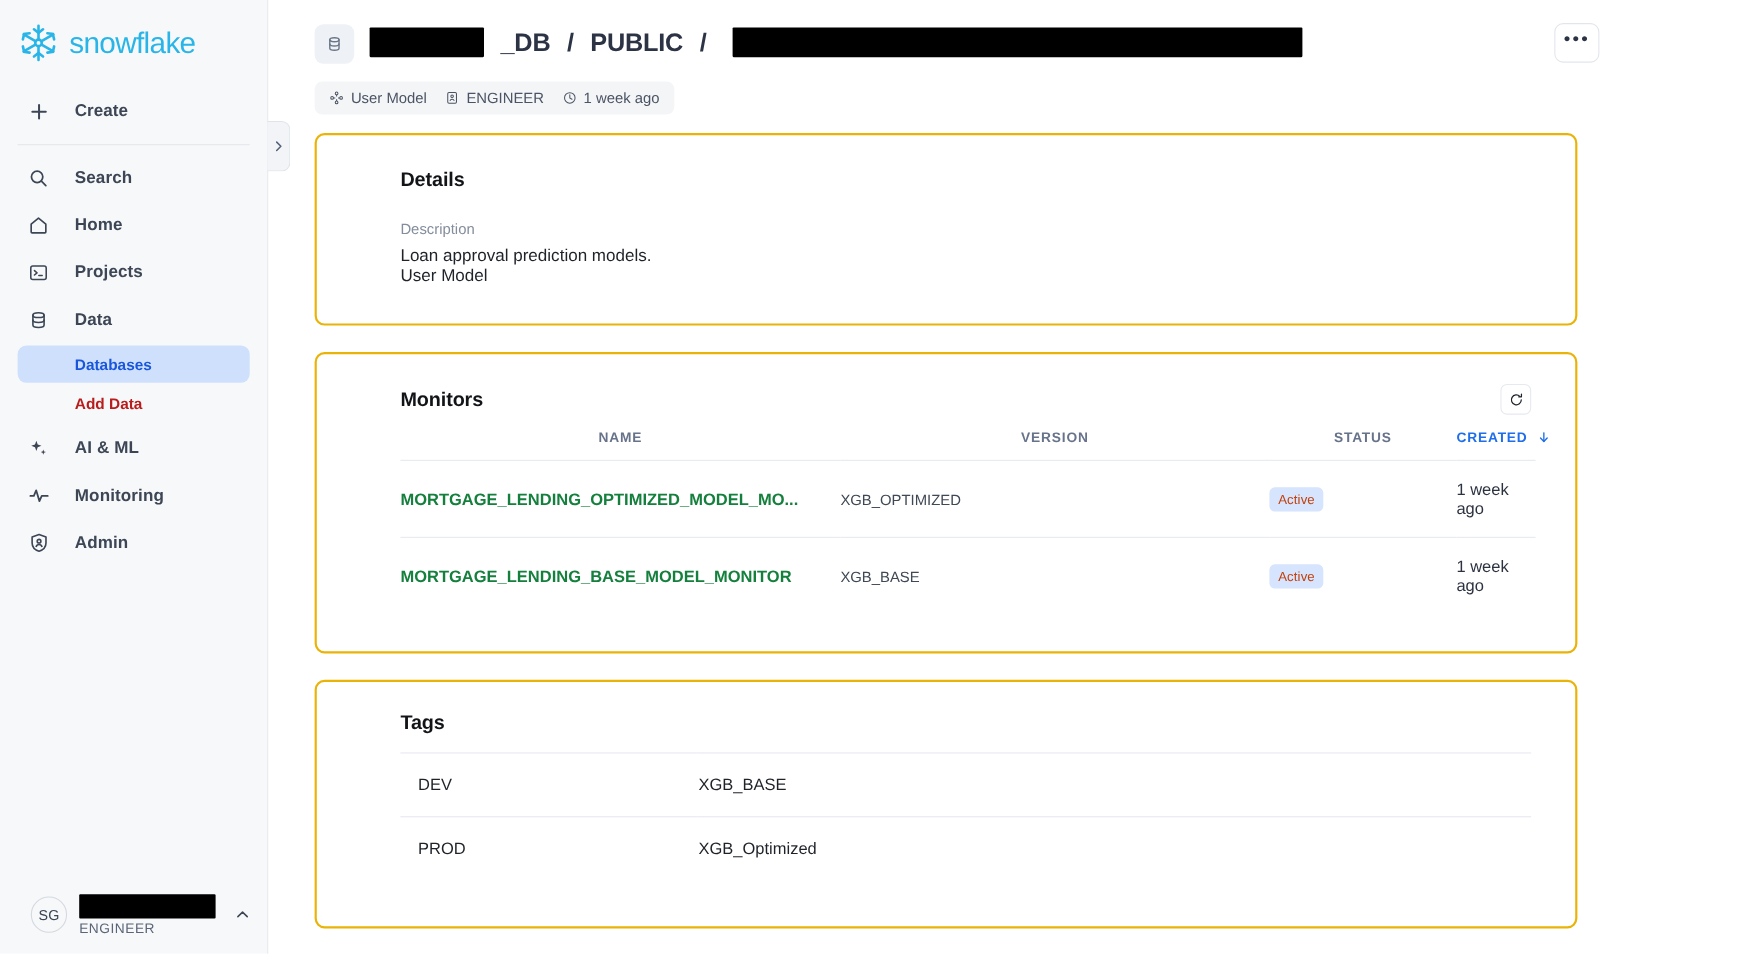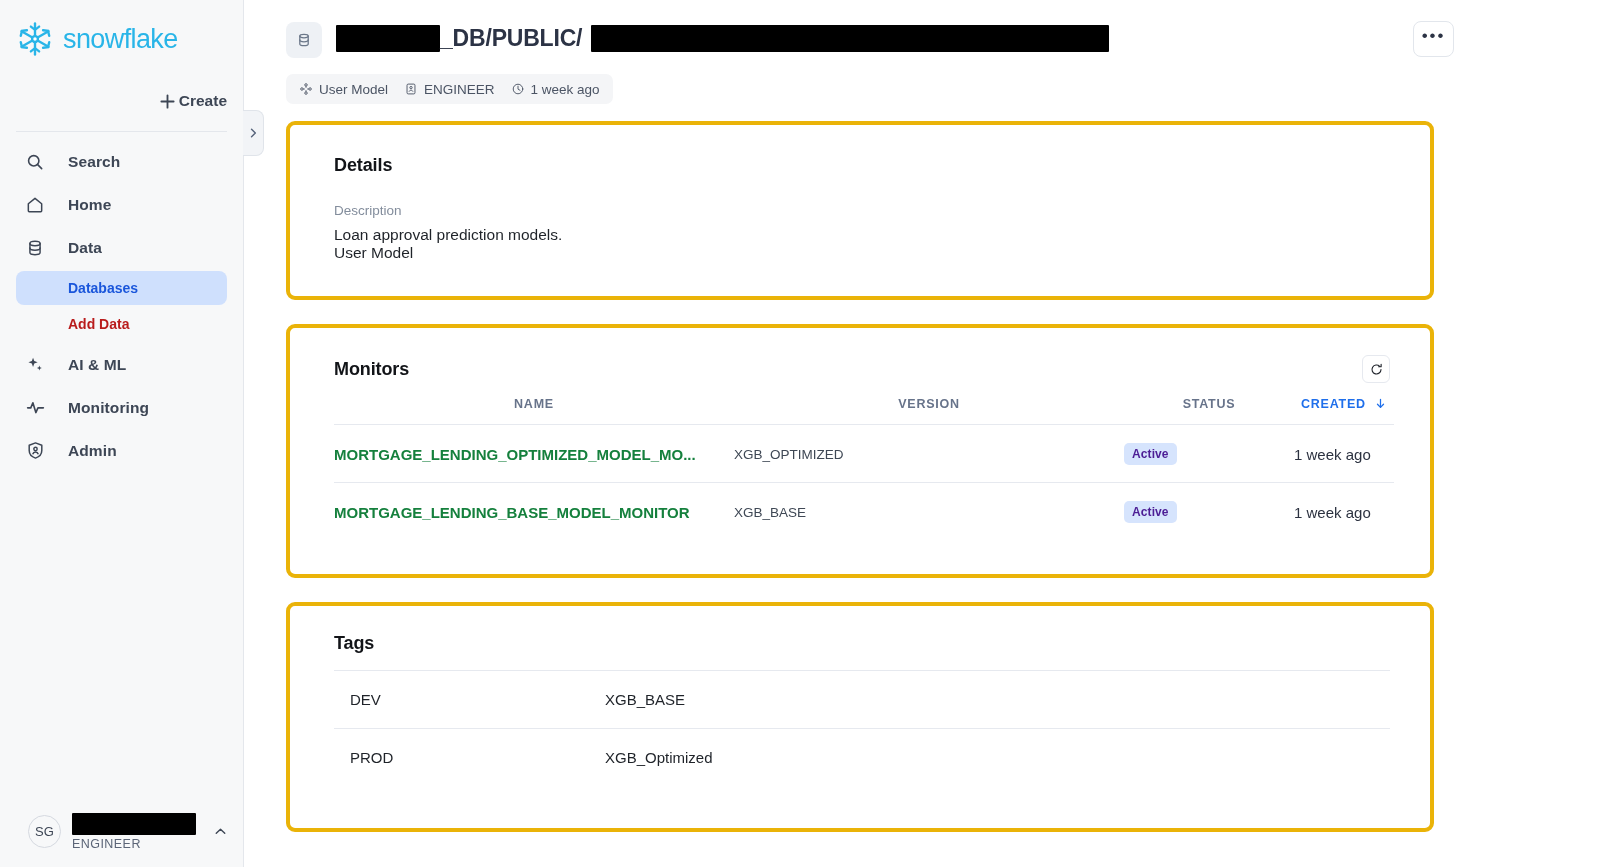--- a/index.html
+++ b/index.html
@@ -44,26 +44,26 @@
   .logo-word {
     font-size: 27px;
     letter-spacing: -0.6px;
     color: #29b5e8;
     font-weight: 400;
   }
 
   .nav-create {
     display: flex;
     align-items: center;
+    gap: 22px;
     height: 46px;
     margin: 0 16px;
     padding-left: 8px;
     cursor: pointer;
     color: #3d4655;
-    justify-content: flex-end;
   }
   .nav-create .label { font-size: 15.5px; font-weight: 600; color: #3d4655; }
 
   .nav-sep {
     height: 1px;
     background: #e4e7ec;
     margin: 7px 16px 8px 16px;
   }
 
   .nav-list { padding: 0 16px; }
@@ -170,21 +170,21 @@
     margin-top: 1px;
     cursor: pointer;
   }
   .breadcrumb {
     display: flex;
     align-items: center;
     font-size: 23px;
     font-weight: 700;
     color: #2c3345;
     letter-spacing: -0.2px;
-    gap: 0;
+    gap: 15px;
     flex: 1 1 auto;
     min-width: 0;
     padding-top: 4px;
   }
   .bc-redact-1 { width: 104px; height: 27px; }
   .bc-redact-2 { width: 518px; height: 27px; margin-left: 9px; }
   .bc-text { white-space: nowrap; }
 
   .more-btn {
     width: 41px; height: 36px;
@@ -219,24 +219,25 @@
     color: #4b5464;
     white-space: nowrap;
     cursor: pointer;
   }
 
   .content {
     padding: 17px 42px 0 42px;
   }
 
   .card {
-    border: 4px solid #eab308;
+    border: 2px solid #eab308;
     border-radius: 9px;
     background: #ffffff;
     margin-bottom: 24px;
+    padding-left: 32px;
   }
 
   .card-title {
     font-size: 18px;
     font-weight: 700;
     color: #121418;
     letter-spacing: -0.1px;
   }
 
   
@@ -305,23 +306,23 @@
     white-space: nowrap;
     overflow: hidden;
     text-overflow: ellipsis;
   }
   .cell-version { font-size: 13.5px; color: #3f4855; }
   .cell-created { font-size: 15px; color: #2c3240; }
 
   .badge {
     display: inline-block;
     background: #d6e4fd;
-    color: #4c1d95;
+    color: #c2410c;
     font-size: 12px;
-    font-weight: 700;
+    font-weight: 400;
     border-radius: 5px;
     padding: 4px 8px;
     letter-spacing: 0.1px;
   }
 
   .monitors-foot { height: 34px; }
 
   
   .tags-head { padding: 27px 44px 0 44px; }
   table.tags {
@@ -394,20 +395,30 @@
 
       <div class="nav-item">
         <span class="icon-slot">
           <svg viewBox="0 0 24 24" width="20" height="20" fill="none" stroke="#3d4655" stroke-width="1.8" stroke-linejoin="round" stroke-linecap="round">
             <path d="M4 10.5 12 4l8 6.5V19a1 1 0 0 1-1 1H5a1 1 0 0 1-1-1z"></path>
           </svg>
         </span>
         <span class="label">Home</span>
       </div>
 
+      <div class="nav-item">
+        <span class="icon-slot">
+          <svg viewBox="0 0 24 24" width="20" height="20" fill="none" stroke="#3d4655" stroke-width="1.7" stroke-linecap="round" stroke-linejoin="round">
+            <rect x="3.6" y="4.6" width="16.8" height="14.8" rx="2.2"></rect>
+            <polyline points="7.6,9.6 10.4,12 7.6,14.4"></polyline>
+            <line x1="12.4" y1="15" x2="16" y2="15"></line>
+          </svg>
+        </span>
+        <span class="label">Projects</span>
+      </div>
 
       <div class="nav-item">
         <span class="icon-slot">
           <svg viewBox="0 0 24 24" width="20" height="20" fill="none" stroke="#3d4655" stroke-width="1.75" stroke-linecap="round">
             <ellipse cx="12" cy="6.6" rx="6.1" ry="2.6"></ellipse>
             <path d="M5.9 6.6v10.8c0 1.44 2.73 2.6 6.1 2.6s6.1-1.16 6.1-2.6V6.6"></path>
             <path d="M5.9 12c0 1.44 2.73 2.6 6.1 2.6s6.1-1.16 6.1-2.6"></path>
           </svg>
         </span>
         <span class="label">Data</span>

